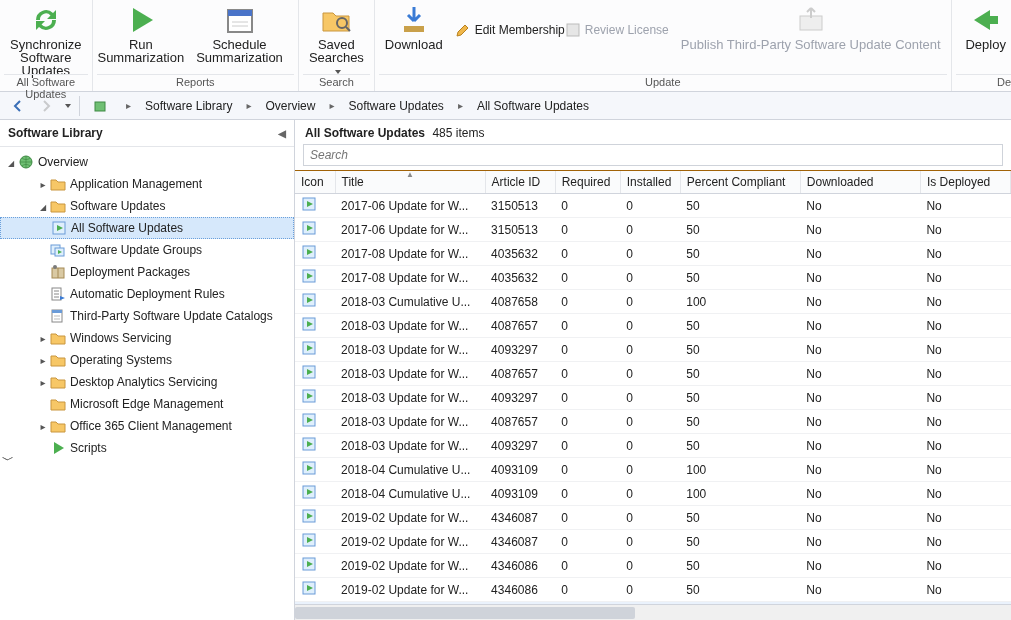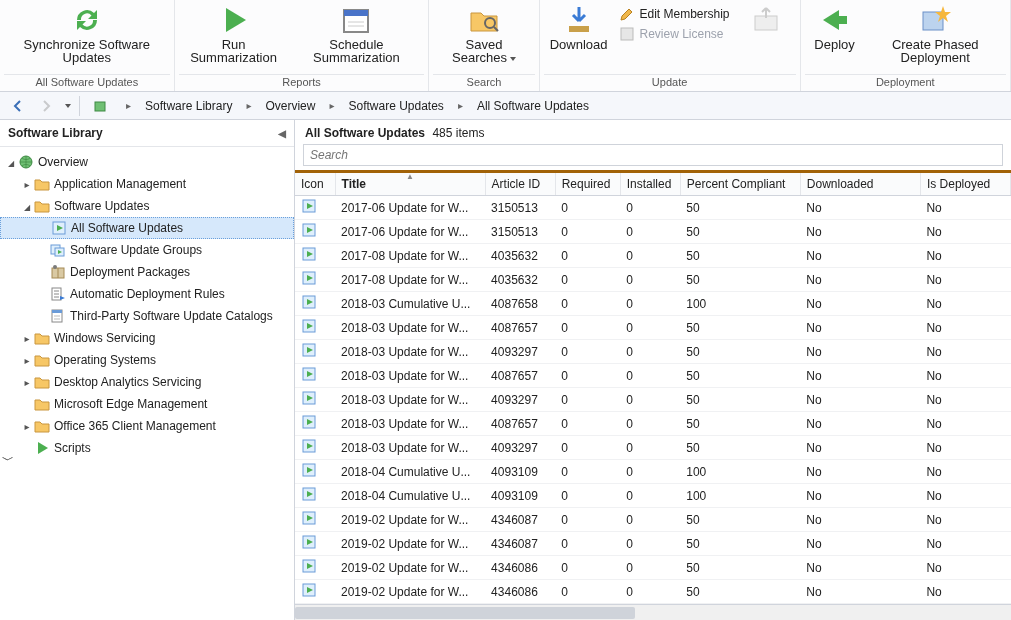--- a/index.html
+++ b/index.html
@@ -6,21 +6,21 @@
 body { background: #fff; width: 1011px; height: 620px; overflow: hidden; color: #222; }
 
 
 .ribbon { height: 92px; background: #fcfcfd; border-bottom: 1px solid #d0d4dc; display: flex; }
 .ribbon-group { display: flex; flex-direction: column; align-items: center; border-right: 1px solid #e4e6ea; padding: 0 4px 2px 4px; }
 .ribbon-row { display: flex; height: 74px; }
 .ribbon-btn { display: flex; flex-direction: column; align-items: center; justify-content: flex-start; padding: 4px 6px 0 6px; cursor: pointer; min-width: 60px; text-align: center; }
 .ribbon-btn .ico { width: 32px; height: 32px; display: flex; align-items: center; justify-content: center; }
 .ribbon-btn .lbl { font-size: 13px; line-height: 13px; margin-top: 2px; }
 .ribbon-btn.disabled .lbl { color: #9da2ad; }
-.ribbon-small { display: flex; flex-direction: column; justify-content: flex-start; padding: 4px 6px; }
+.ribbon-small { display: flex; flex-direction: row; justify-content: flex-start; padding: 20px 6px; }
 .ribbon-small .sm-item { display: flex; align-items: center; height: 20px; cursor: pointer; }
 .ribbon-small .sm-item .sico { width: 16px; height: 16px; margin-right: 4px; display:flex; align-items:center; justify-content:center;}
 .ribbon-small .sm-item.disabled span { color: #9da2ad; }
 .ribbon-group-label { font-size: 11px; color: #555; text-align: center; width: 100%; border-top: 1px solid #e4e6ea; padding-top: 1px; }
 
 .caret-down::after { content: ""; display: inline-block; border-left: 3px solid transparent; border-right: 3px solid transparent; border-top: 4px solid #555; margin-left: 3px; vertical-align: middle; }
 
 
 .navbar { height: 28px; background: #f5f7fb; border-bottom: 1px solid #d0d4dc; display: flex; align-items: center; padding: 0 6px; gap: 4px; }
 .nav-btn { width: 24px; height: 22px; border: 1px solid transparent; display:flex; align-items:center; justify-content:center; cursor:pointer; border-radius:2px; }
@@ -36,29 +36,29 @@
 .collapse-tog { font-size:10px; color:#666; cursor:pointer;}
 .collapse-tog::before { content:"◀"; }
 .tree { padding:4px 0; overflow:auto; flex:1; }
 .tree-row { display:flex; align-items:center; height:22px; cursor:pointer; padding-right:6px;}
 .tree-row.selected { background:#d6e8fb; border:1px dotted #6aa0dc; }
 .tw { width:14px; text-align:center; font-size:10px; color:#555; cursor:pointer; }
 .tw.exp::before { content:"◢"; font-size:8px; }
 .tw.col::before { content:"▸"; }
 .tw.none::before { content:""; }
 .tico { width:16px; height:16px; margin-right:4px; display:flex; align-items:center; justify-content:center;}
-.ind0{padding-left:4px} .ind1{padding-left:20px} .ind2{padding-left:36px}
+.ind0{padding-left:4px} .ind1{padding-left:36px} .ind2{padding-left:36px}
 
 
 .content { flex:1; display:flex; flex-direction:column; position:relative; }
 .content-title { padding:6px 22px 4px 10px; }
 .content-title b { font-weight:600; }
 .search-bar { margin:0 8px 4px 8px; border:1px solid #cfd3da; height:22px; display:flex; align-items:center; }
 .search-bar input { border:none; outline:none; flex:1; font-style:italic; color:#888; padding:0 6px; font-size:12px;}
-.grid { flex:1; overflow:auto; border-top:3px solid #a16207; }
+.grid { flex:1; overflow:auto; border-top:1px solid #a16207; }
 table { border-collapse:collapse; width:100%; table-layout:fixed; }
 th { text-align:left; font-weight:400; background:#fafbfc; border-bottom:1px solid #d0d4dc; border-right:1px solid #e4e6ea; padding:4px 6px; position:sticky; top:0; font-size:12px; color:#222; white-space:nowrap; overflow:hidden; }
 th.sort::after { content:"▲"; font-size:8px; color:#888; position:absolute; left:50%; top:-1px; transform:translateX(-50%);}
 td { padding:2px 6px; border-bottom:1px solid #f0f1f3; white-space:nowrap; overflow:hidden; text-overflow:ellipsis; font-size:12px;}
 tr.sel td { background:#eaf2fc; }
 .update-ico { width:16px; height:16px; display:inline-flex; align-items:center; justify-content:center;}
 .scrollbar-bottom { height:16px; background:#f0f0f0; border-top:1px solid #d0d4dc; position:relative;}
 .sb-thumb { position:absolute; left:0; top:2px; height:12px; width:340px; background:#cfd3da; border-radius:2px;}
 </style>
 </head>
@@ -154,20 +154,22 @@
           <span>Review License</span>
         </div>
       </div>
       <div class="ribbon-btn disabled">
         <span class="ico">
             <svg viewBox="0 0 32 32">
               <rect x="5" y="12" width="22" height="14" fill="#eee" stroke="#ccc"></rect>
               <path d="M16 4v10m0-10l-4 4m4-4l4 4" stroke="#ccc" stroke-width="2" fill="none"></path>
             </svg>
           </span>
+        <span class="lbl">Publish Third-Party
+Software Update Content</span>
       </div>
     </div>
     <div class="ribbon-group-label">Update</div>
   </div>
 
   <div class="ribbon-group">
     <div class="ribbon-row">
       <div class="ribbon-btn">
         <span class="ico">
             <svg viewBox="0 0 32 32">
@@ -393,21 +395,21 @@
             <col style="width: 70px;">
             <col style="width: 65px;">
             <col style="width: 60px;">
             <col style="width: 120px;">
             <col style="width: 120px;">
             <col style="width: 90px;">
           </colgroup>
           <thead>
             <tr>
               <th style="position: relative;">Icon</th>
-              <th class="sort" style="position: relative; font-weight: bold;">Title</th>
+              <th class="sort" style="position: relative;">Title</th>
               <th style="position: relative;">Article ID</th>
               <th style="position: relative;">Required</th>
               <th style="position: relative;">Installed</th>
               <th style="position: relative;">Percent Compliant</th>
               <th style="position: relative;">Downloaded</th>
               <th style="position: relative;">Is Deployed</th>
             </tr>
           </thead>
           <tbody>
             <tr>

